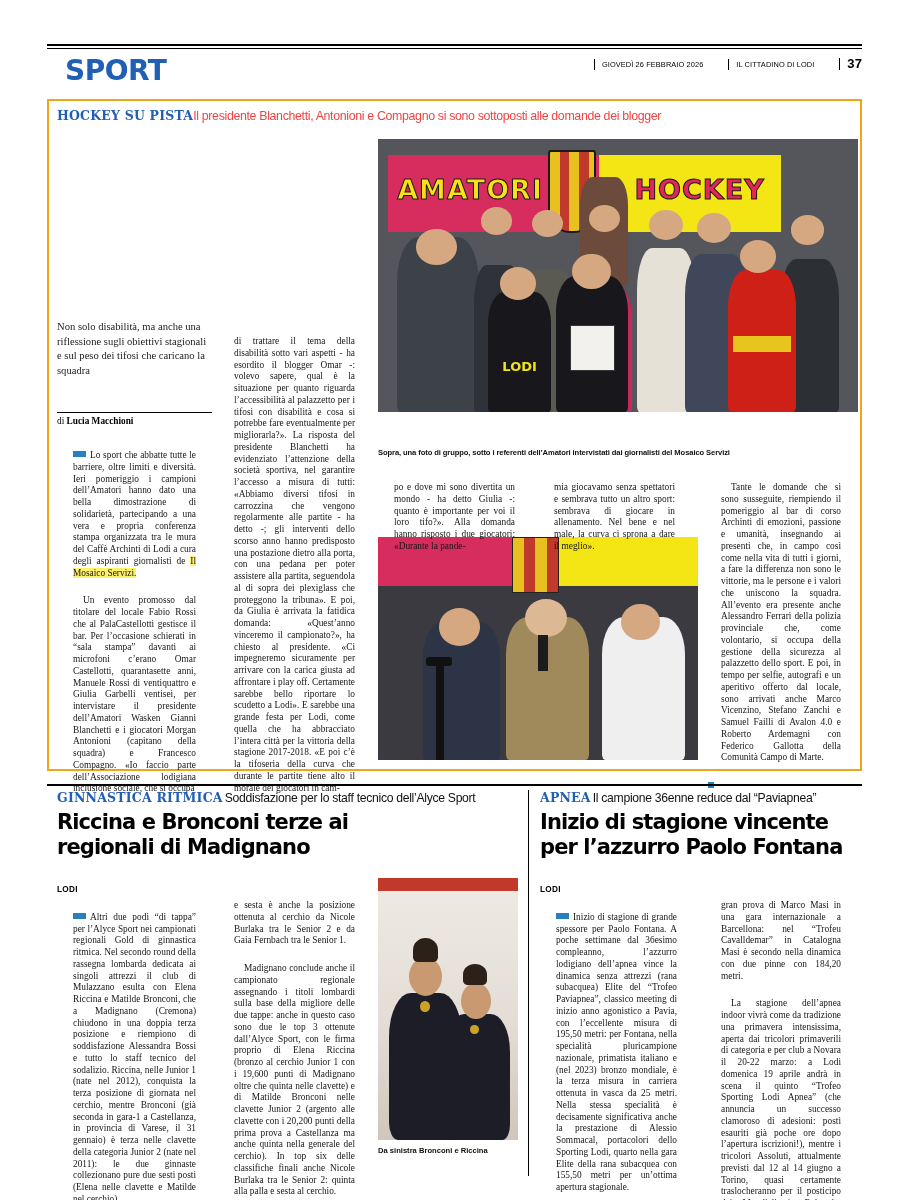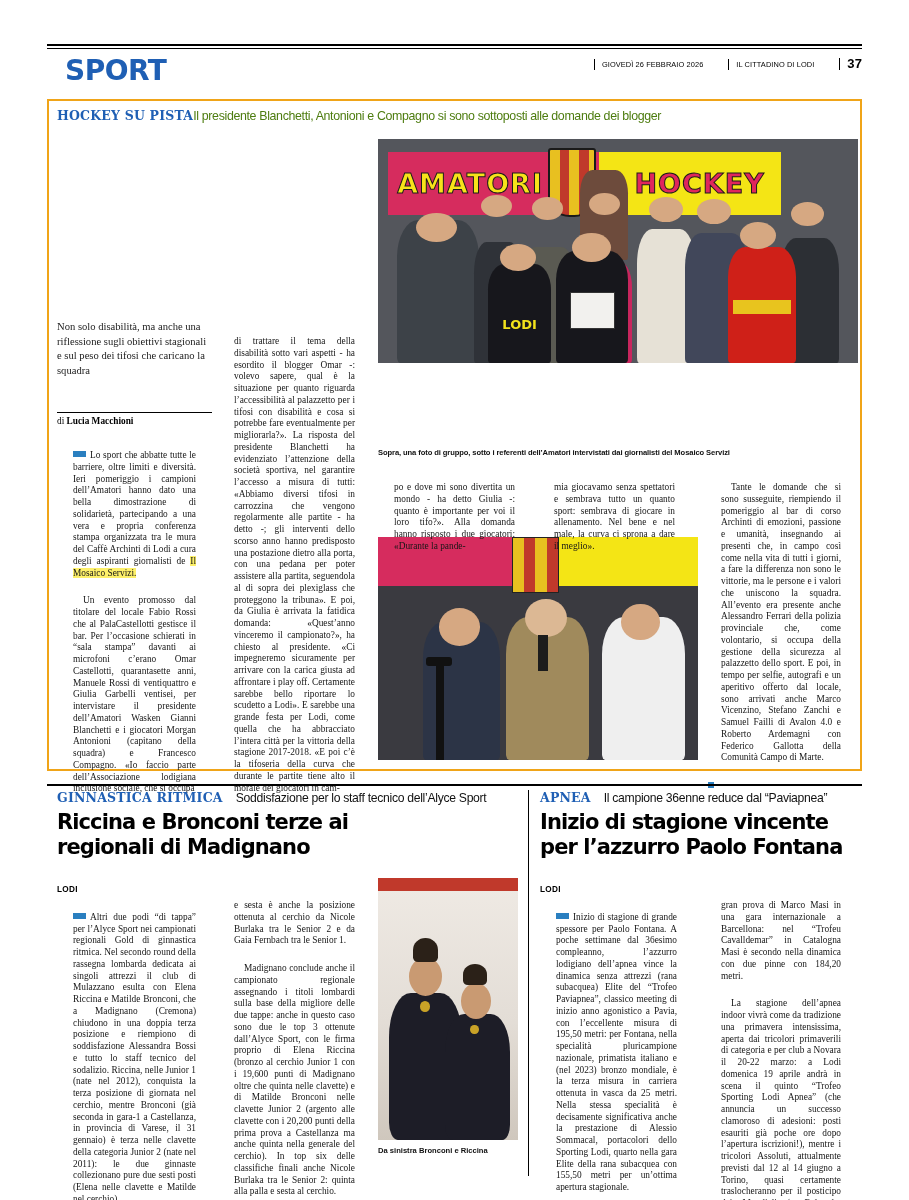--- a/index.html
+++ b/index.html
@@ -88,40 +88,40 @@
     font-family: "DejaVu Serif", serif;
     font-weight: 700;
     font-size: 12.5px;
     color: #1f5fb4;
     letter-spacing: 0.2px;
     white-space: nowrap;
   }
   .kicker-sub {
     font-family: "Liberation Sans", sans-serif;
     font-size: 12.4px;
-    color: #4d7c0f;
+    color: #ef4444;
     letter-spacing: -0.35px;
     white-space: nowrap;
   }
   .headline {
     position: absolute;
     left: 57px; top: 135px; width: 310px;
     font-family: "DejaVu Sans", sans-serif;
     font-weight: 700;
     font-size: 28.5px;
     line-height: 33px;
     letter-spacing: -1.1px;
     color: #000;
   }
 
   
   .photo-main {
     position: absolute;
     left: 378px; top: 139px;
-    width: 480px; height: 224px;
+    width: 480px; height: 273px;
     overflow: hidden;
     background: #54565c;
   }
   .caption {
     position: absolute;
     left: 378px; top: 448px; width: 480px;
     font-family: "Liberation Sans", sans-serif;
     font-size: 7.6px;
     font-weight: 700;
     color: #111;
@@ -199,21 +199,21 @@
     left: 528px; top: 790px;
     width: 0; height: 386px;
     border-left: 1px solid #000;
   }
 
   
   .kicker-row2 {
     position: absolute;
     display: flex;
     align-items: baseline;
-    gap: 13px;
+    gap: 2px;
   }
   .kicker2 {
     font-family: "DejaVu Serif", serif;
     font-weight: 700;
     font-size: 12.5px;
     color: #1f5fb4;
     letter-spacing: 0.2px;
     white-space: nowrap;
   }
   .kicker2-sub {
@@ -418,21 +418,21 @@
 
   <div class="col" id="hk-c2">
     <p class="first">di trattare il tema della disabilità sotto vari aspetti - ha esordito il blogger Omar -: volevo sapere, qual è la situazione per quanto riguarda l’accessibilità al palazzetto per i tifosi con disabilità e cosa si potrebbe fare eventualmente per migliorarla?». La risposta del presidente Blanchetti ha evidenziato l’attenzione della società sportiva, nel garantire l’accesso a misura di tutti: «Abbiamo diversi tifosi in carrozzina che vengono regolarmente alle partite - ha detto -; gli interventi dello scorso anno hanno predisposto una postazione dietro alla porta, con una pedana per poter assistere alla partita, seguendola al di sopra dei plexiglass che proteggono la tribuna». E poi, da Giulia è arrivata la fatidica domanda: «Quest’anno vinceremo il campionato?», ha chiesto al presidente. «Ci impegneremo sicuramente per arrivare con la carica giusta ad affrontare i play off. Certamente sarebbe bello riportare lo scudetto a Lodi». E sarebbe una grande festa per Lodi, come quella che ha abbracciato l’intera città per la vittoria della stagione 2017-2018. «E poi c’è la tifoseria della curva che durante le partite tiene alto il morale dei giocatori in cam-</p>
   </div>
 
   <div class="col" id="hk-c3">
     <p class="first">po e dove mi sono divertita un mondo - ha detto Giulia -: quanto è importante per voi il loro tifo?». Alla domanda hanno risposto i due giocatori: «Durante la pande-</p>
   </div>
 
   <div class="col" id="hk-c4">
-    <p class="first">mia giocavamo senza spettatori e sembrava tutto un quanto sport: sembrava di giocare in allenamento. Nel bene e nel male, la curva ci sprona a dare il meglio».</p>
+    <p class="first">mia giocavamo senza spettatori e sembrava tutto un altro sport: sembrava di giocare in allenamento. Nel bene e nel male, la curva ci sprona a dare il meglio».</p>
   </div>
 
   <div class="col" id="hk-c5">
     <p>Tante le domande che si sono susseguite, riempiendo il pomeriggio al bar di corso Archinti di emozioni, passione e umanità, insegnando ai presenti che, in campo così come nella vita di tutti i giorni, a fare la differenza non sono le vittorie, ma le persone e i valori che uniscono la squadra. All’evento era presente anche Alessandro Ferrari della polizia provinciale che, come volontario, si occupa della gestione della sicurezza al palazzetto dello sport. E poi, in tempo per selfie, autografi e un aperitivo offerto dal locale, sono arrivati anche Marco Vicenzino, Stefano Zanchi e Samuel Failli di Avalon 4.0 e Roberto Ardemagni con Federico Gallotta della Comunità Campo di Marte.</p>
     <span class="endsq"></span>
   </div>
 
   <div class="div-h"></div>
   <div class="div-v"></div>
 

